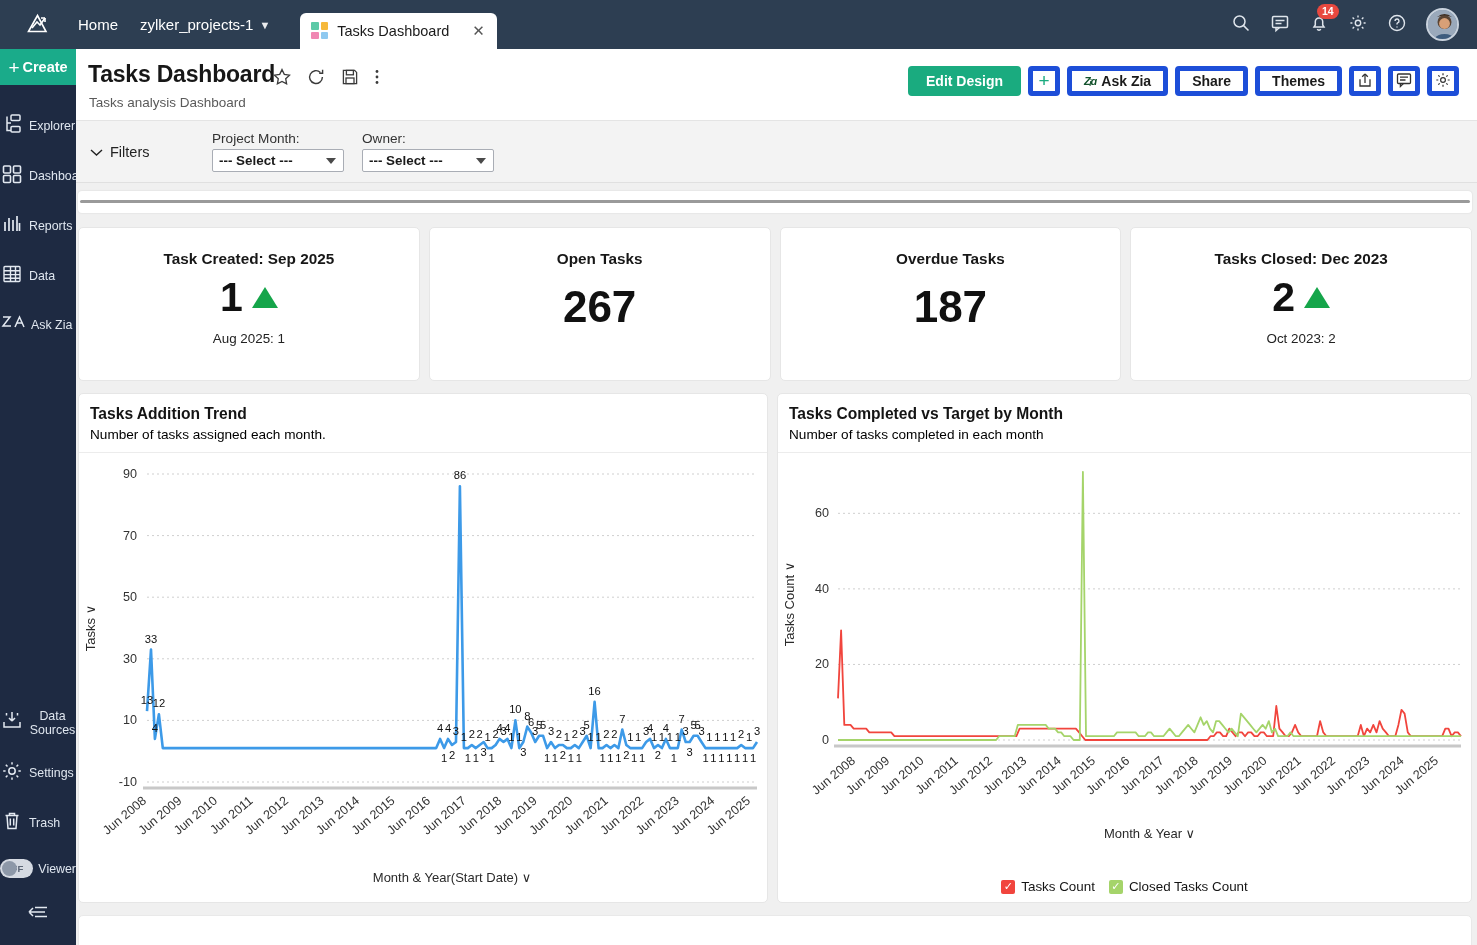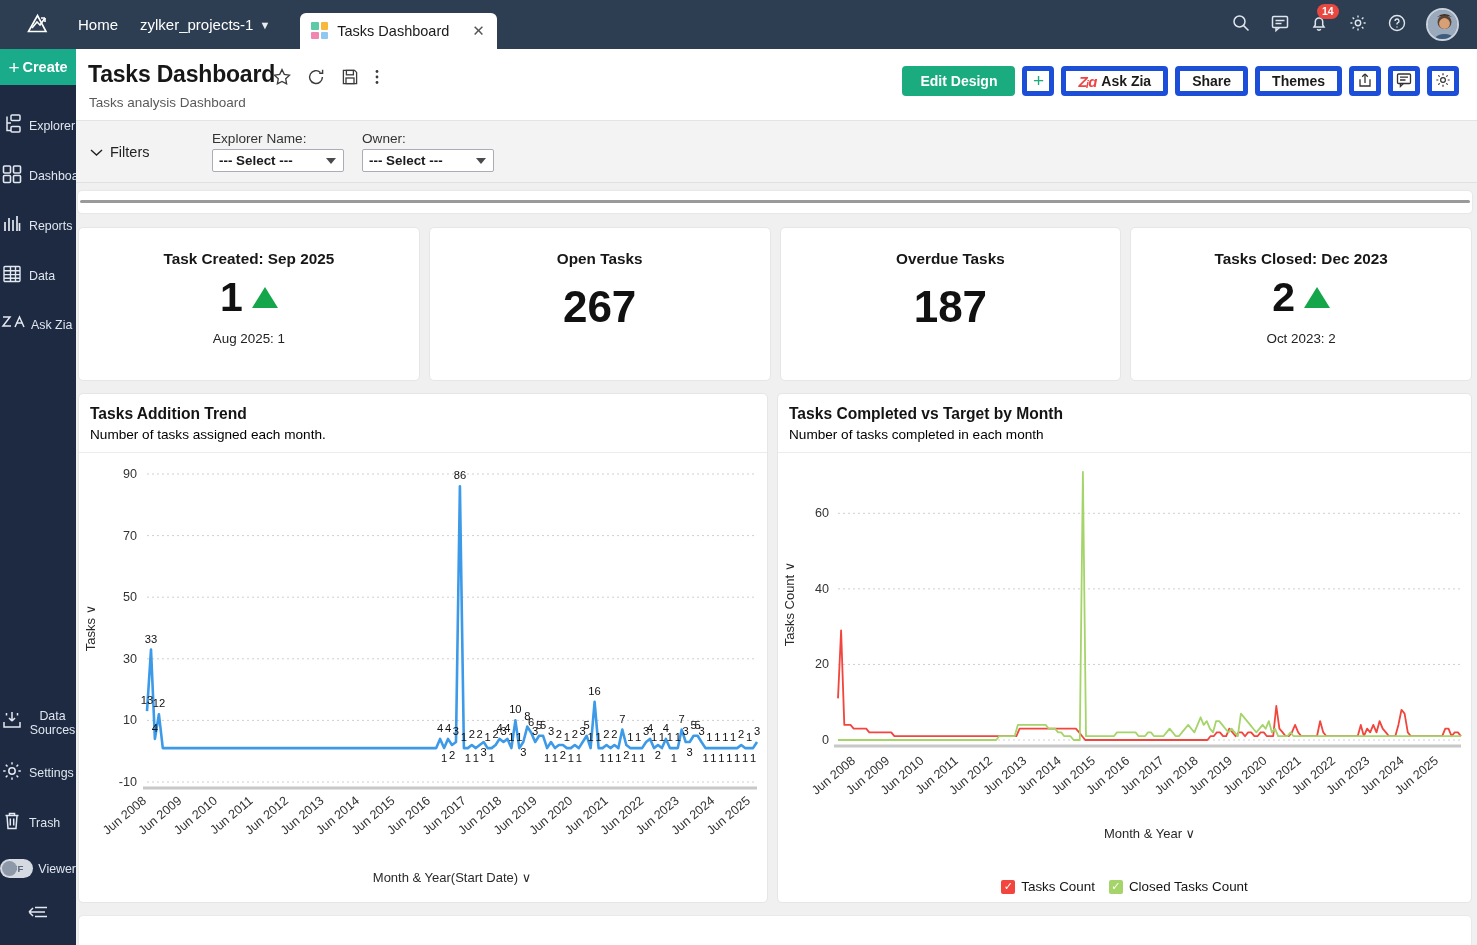--- a/index.html
+++ b/index.html
@@ -84,21 +84,21 @@
   .h-icons .hi { cursor: pointer; display: block; }
   .h-actions { position: absolute; right: 18px; top: 17px; display: flex; align-items: center; gap: 7px; }
   .btn {
     height: 30px; border: 5px solid #1d4ed8; background: #fff; border-radius: 4px;
     display: flex; align-items: center; justify-content: center; gap: 5px;
     padding: 0 12px; font-size: 14px; color: #1b1b1b; cursor: pointer; white-space: nowrap;
   }
   .btn.primary { background: #1aab7f; border-color: #1aab7f; color: #fff; font-weight: bold; padding: 0 13px; }
   .btn.icon-only { width: 32px; padding: 0; }
   .btn.plus-btn { width: 32px; padding: 0; color: #1aab7f; font-size: 19px; }
-  .zia-mark { font-style: italic; font-weight: bold; font-size: 15px; color: #ef4444; letter-spacing: -1px; }
+  .zia-mark { font-style: italic; font-weight: bold; font-size: 11px; color: #14532d; letter-spacing: -1px; }
 
   
   .filterbar {
     position: absolute; left: 76px; top: 121px; width: 1401px; height: 62px;
     background: #f3f3f3; border-bottom: 1px solid #e0e0e0;
   }
   .filters-toggle {
     position: absolute; left: 14px; top: 23px; font-size: 14.5px; color: #222;
     display: flex; align-items: center; gap: 7px; cursor: pointer;
   }
@@ -424,21 +424,21 @@
   <div class="filterbar">
     <div class="filters-toggle">
       <span>
         <svg width="13" height="9" viewBox="0 0 13 9" fill="none" stroke="#222" stroke-width="1.4">
             <path d="M1 2l5.5 5L12 2"></path>
           </svg>
       </span>
       <span>Filters</span>
     </div>
     <div class="filter-group g1">
-      <div class="filter-label">Explorer Name:</div>
+      <div class="filter-label">Project Month:</div>
       <div class="sel">
         <span>--- Select ---</span>
         <span class="arrow"></span>
       </div>
     </div>
     <div class="filter-group g2">
       <div class="filter-label">Owner:</div>
       <div class="sel">
         <span>--- Select ---</span>
         <span class="arrow"></span>

